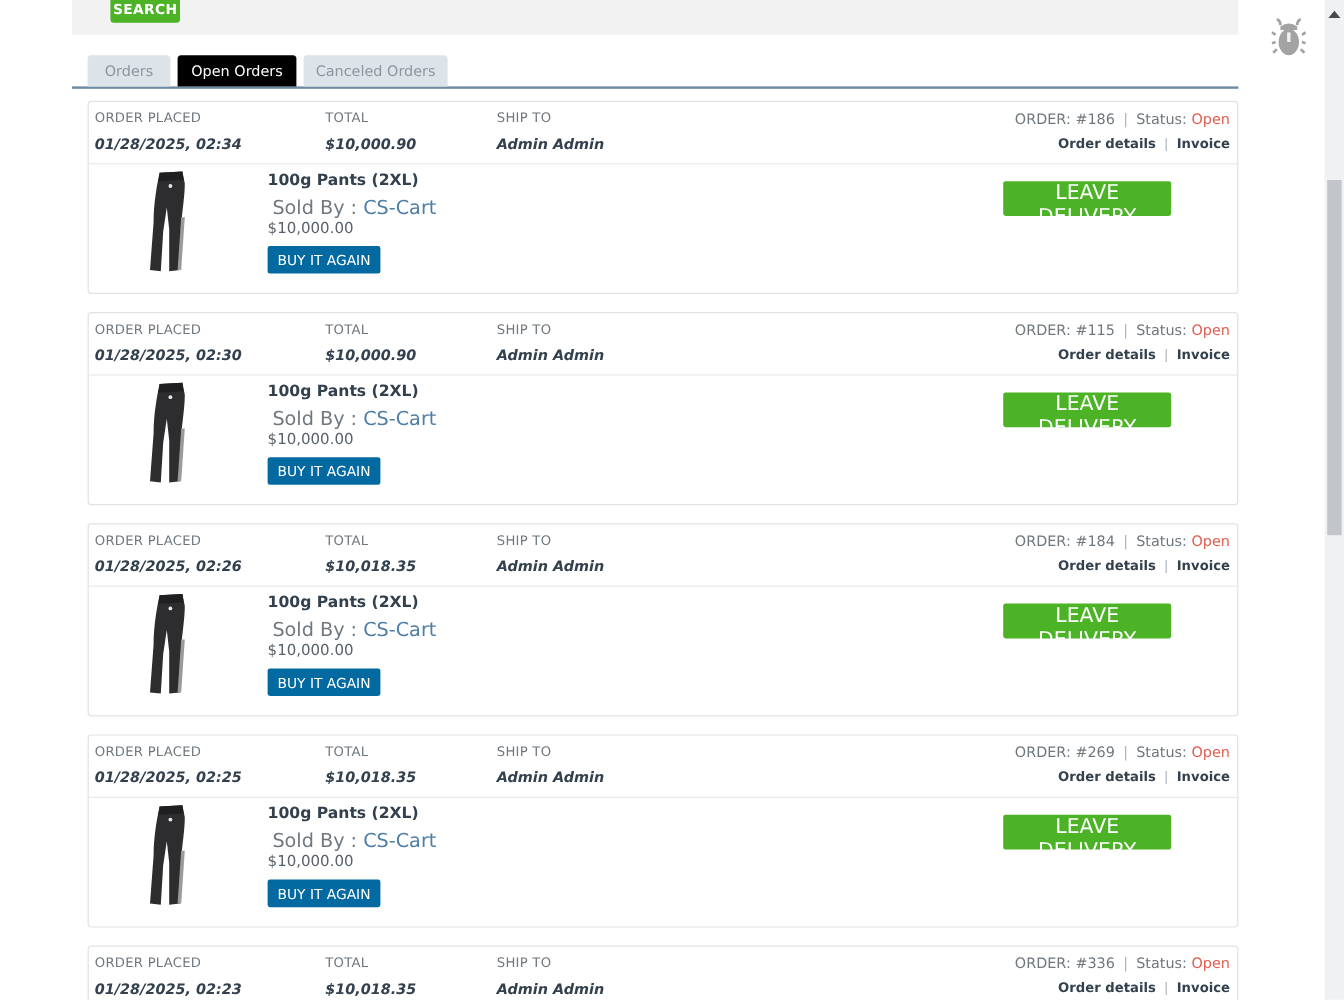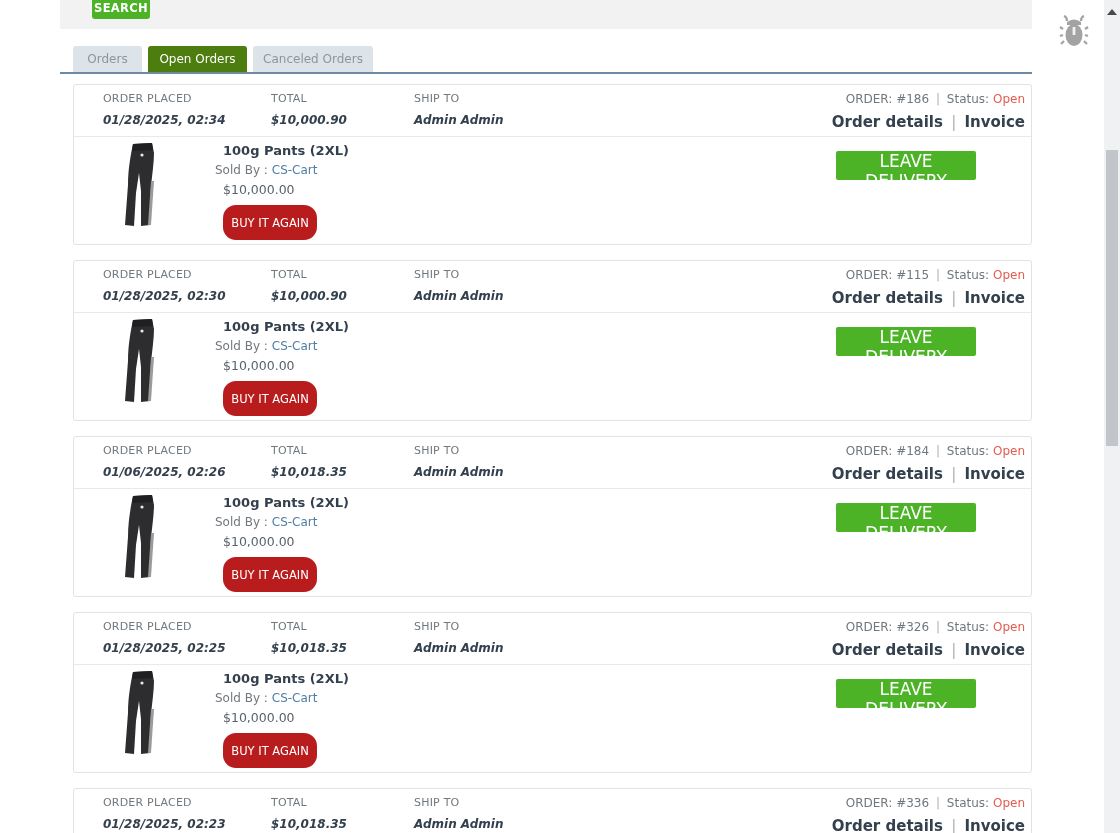--- a/index.html
+++ b/index.html
@@ -22,48 +22,48 @@
   .scroll-up { position: absolute; left: 3px; top: 9px; width: 0; height: 0;
     border-left: 5px solid transparent; border-right: 5px solid transparent;
     border-bottom: 6px solid #4a4a4a; }
 
   
   .tabbar { position: absolute; left: 60px; top: 46px; width: 972px; height: 28px;
     border-bottom: 2px solid #6d89a4; }
   .tab { position: absolute; top: 0; height: 26px; border-radius: 3px 3px 0 0;
     background: #dce3e9; color: #8d969e; font-size: 12px;
     display: flex; align-items: center; justify-content: center; cursor: pointer; }
-  .tab.active { background: #4d7c0f; color: #ffffff; }
+  .tab.active { background: #000000; color: #ffffff; }
   .tab-1 { left: 13px;  width: 69px; }
   .tab-2 { left: 88px;  width: 99px; }
   .tab-3 { left: 193px; width: 120px; }
 
   
   .orders { position: absolute; left: 73px; top: 84px; width: 959px; }
   .order-block { position: relative; width: 959px; height: 161px; margin-bottom: 15px;
     border: 1px solid #e2e2e2; border-radius: 3px; background: #fff; }
   .hdr-label { position: absolute; top: 7px; font-size: 11px; color: #70787e; letter-spacing: .2px; }
-  .col-placed { left: 5px; margin-left: 24px; } .col-total { left: 197px; } .col-ship { left: 340px; }
+  .col-placed { left: 5px; } .col-total { left: 197px; } .col-ship { left: 340px; }
   .hdr-value { position: absolute; top: 28px; font-size: 12px; font-weight: bold; color: #33404d; font-style: italic; }
   .hdr-right1 { position: absolute; top: 7px; right: 6px; font-size: 12px; color: #70787e; white-space: nowrap; }
-  .hdr-right2 { position: absolute; top: 28px; right: 6px; font-size: 15px; font-weight: bold;
+  .hdr-right2 { position: absolute; top: 28px; right: 6px; font-size: 11px; font-weight: bold;
     color: #33404d; white-space: nowrap; }
   .pipe { color: #aab2b8; font-weight: normal; padding: 0 3px; }
   .status-open { color: #e35c4f; }
   .linkish { cursor: pointer; }
   .divider { position: absolute; left: 0; right: 0; top: 51px; height: 1px; background: #e9e9e9; }
 
   .prod-img { position: absolute; left: 34px; top: 56px; width: 65px; height: 88px; cursor: pointer; }
   .prod-name { position: absolute; left: 149px; top: 58px; font-size: 13px; font-weight: bold;
     color: #33404d; cursor: pointer; }
-  .prod-soldby { position: absolute; left: 141px; top: 78px; font-size: 12px; color: #70787e; }
+  .prod-soldby { position: absolute; left: 153px; top: 78px; font-size: 16px; color: #70787e; }
   .vendor-link { color: #4f7ea5; cursor: pointer; }
   .prod-price { position: absolute; left: 149px; top: 97px; font-size: 12.5px; color: #59626a; }
-  .buy-btn { position: absolute; left: 149px; top: 120px; width: 94px; height: 35px;
-    background: #b91c1c; color: #fff; border: none; border-radius: 13px;
+  .buy-btn { position: absolute; left: 149px; top: 120px; width: 94px; height: 23px;
+    background: #0369a1; color: #fff; border: none; border-radius: 2px;
     font-size: 11.5px; font-family: inherit; cursor: pointer; }
   .leave-btn { position: absolute; right: 55px; top: 66px; width: 140px; height: 29px;
     background: #4cb327; color: #fff; border: none; border-radius: 2px;
     font-size: 17px; font-family: inherit; cursor: pointer; }
 </style>
 </head>
 <body>
 
 <div class="top-strip">
   <button class="search-btn">SEARCH</button>
@@ -181,21 +181,21 @@
     <div class="prod-price">$10,000.00</div>
     <button class="buy-btn">BUY IT AGAIN</button>
     <button class="leave-btn">LEAVE DELIVERY FEEDBACK</button>
   </div>
 
   <div class="order-block">
     <div class="hdr-label col-placed">ORDER PLACED</div>
     <div class="hdr-label col-total">TOTAL</div>
     <div class="hdr-label col-ship">SHIP TO</div>
 
-    <div class="hdr-value col-placed">01/06/2025, 02:26</div>
+    <div class="hdr-value col-placed">01/28/2025, 02:26</div>
     <div class="hdr-value col-total">$10,018.35</div>
     <div class="hdr-value col-ship">Admin Admin</div>
 
     <div class="hdr-right1">
       <span>ORDER:</span>
       <span>#184</span>
       <span class="pipe">|</span>
       <span>Status:</span>
       <span class="status-open">Open</span>
     </div>
@@ -229,21 +229,21 @@
     <div class="hdr-label col-placed">ORDER PLACED</div>
     <div class="hdr-label col-total">TOTAL</div>
     <div class="hdr-label col-ship">SHIP TO</div>
 
     <div class="hdr-value col-placed">01/28/2025, 02:25</div>
     <div class="hdr-value col-total">$10,018.35</div>
     <div class="hdr-value col-ship">Admin Admin</div>
 
     <div class="hdr-right1">
       <span>ORDER:</span>
-      <span>#326</span>
+      <span>#269</span>
       <span class="pipe">|</span>
       <span>Status:</span>
       <span class="status-open">Open</span>
     </div>
     <div class="hdr-right2">
       <span class="linkish">Order details</span>
       <span class="pipe">|</span>
       <span class="linkish">Invoice</span>
     </div>
 

